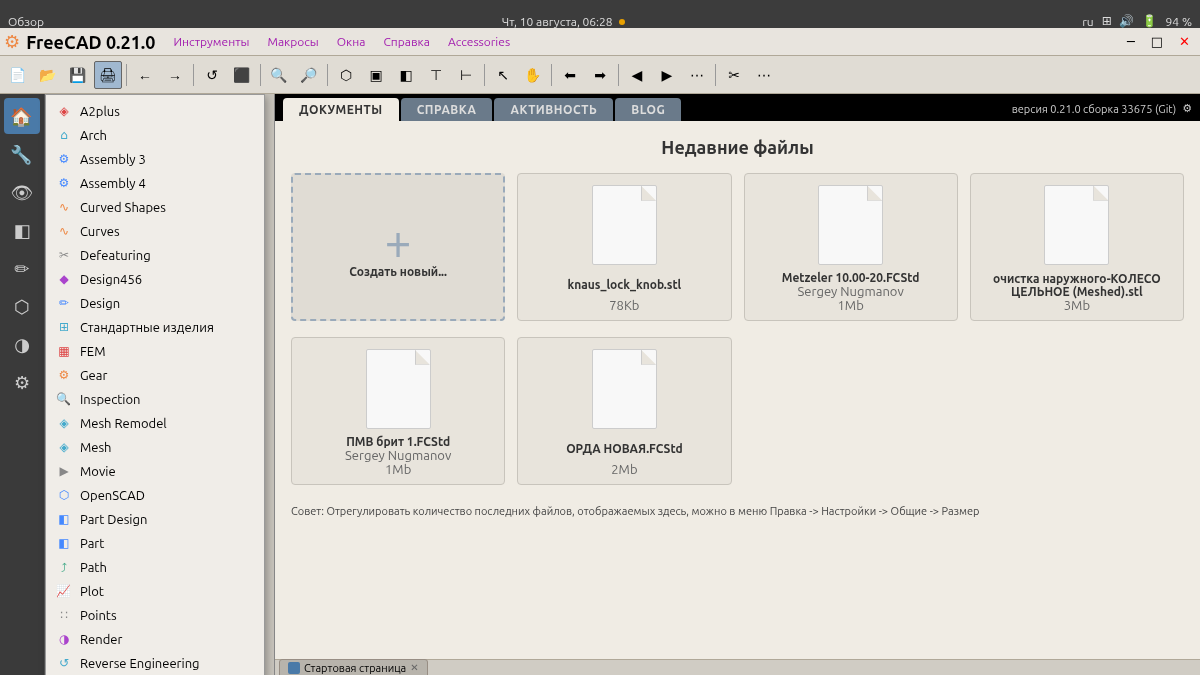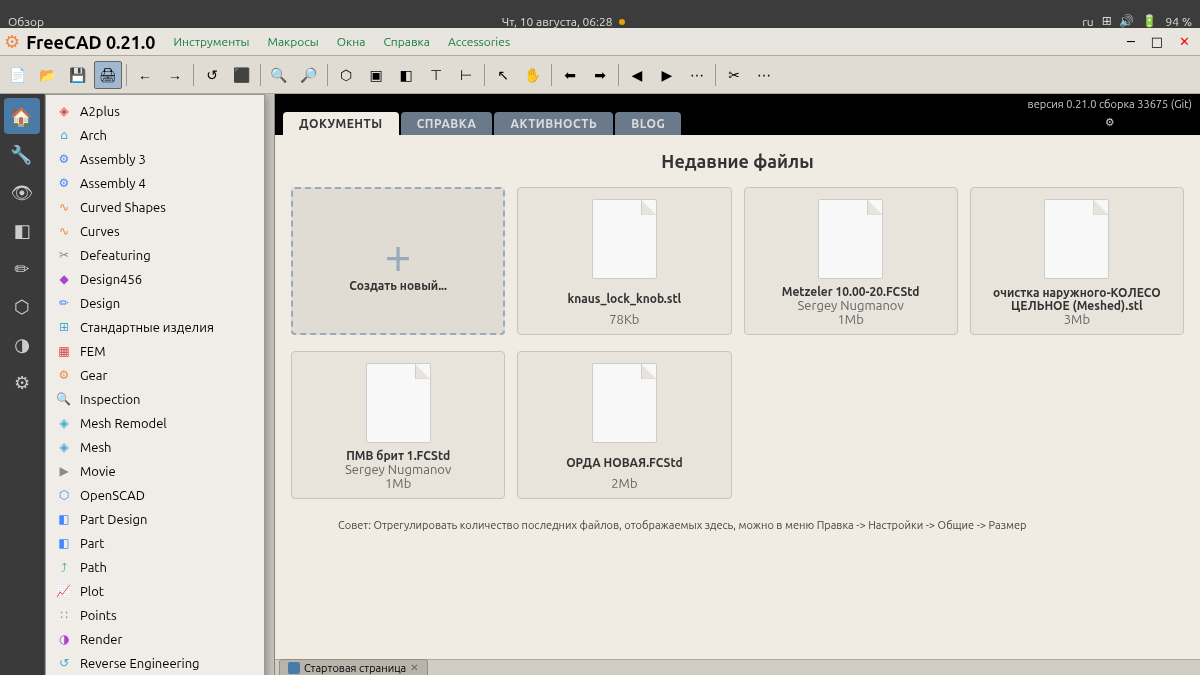--- a/index.html
+++ b/index.html
@@ -42,21 +42,21 @@
       height: 28px;
       display: flex;
       align-items: center;
       padding: 0 4px;
       border-bottom: 1px solid #b0a898;
       gap: 2px;
     }
     .menu-item {
       padding: 2px 8px;
       font-size: 12px;
-      color: #15803d;
+      color: #a21caf;
       cursor: pointer;
       border-radius: 2px;
     }
 
     
     .toolbar {
       background: #e0dcd4;
       height: 38px;
       display: flex;
       align-items: center;
@@ -183,21 +183,20 @@
       color: #333;
     }
     .tab-version {
       margin-left: auto;
       color: #ccc;
       font-size: 11px;
       padding-bottom: 6px;
       display: flex;
       align-items: center;
       gap: 6px;
-      flex-direction: column;
     }
 
     
     .start-content {
       background: #f0ece4;
       flex: 1;
       padding: 16px;
       overflow-y: auto;
     }
     .start-title {
@@ -583,21 +582,21 @@
               <div class="file-page"></div>
             </div>
             <div class="file-name">ОРДА НОВАЯ.FCStd</div>
             <div class="file-meta">2Mb</div>
           </div>
 
           <div style=""></div>
           <div style=""></div>
         </div>
 
-        <div class="status-bar" style="background:transparent; border:none; padding:4px 0;margin-left:47px;">Совет: Отрегулировать количество последних файлов, отображаемых здесь, можно в меню Правка -&gt; Настройки -&gt; Общие -&gt; Размер</div>
+        <div class="status-bar" style="background:transparent; border:none; padding:4px 0;">Совет: Отрегулировать количество последних файлов, отображаемых здесь, можно в меню Правка -&gt; Настройки -&gt; Общие -&gt; Размер</div>
       </div>
 
       <div class="bottom-tab-bar">
         <div class="bottom-tab">
           <span class="fc-icon"></span>
           <span>Стартовая страница</span>
           <span class="close-btn">✕</span>
         </div>
       </div>
     </div>

